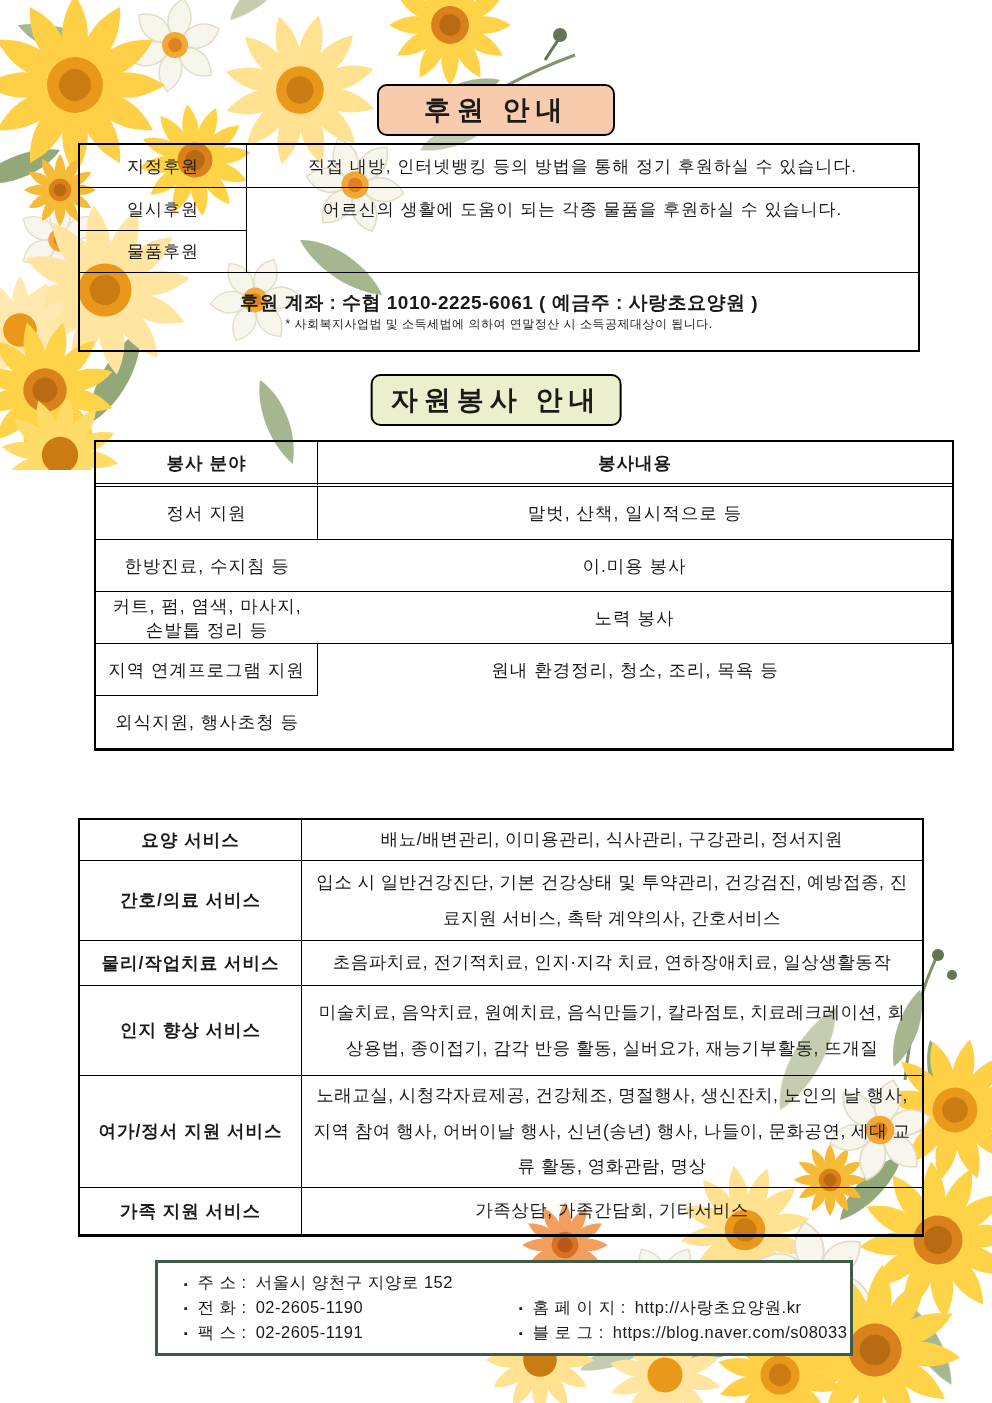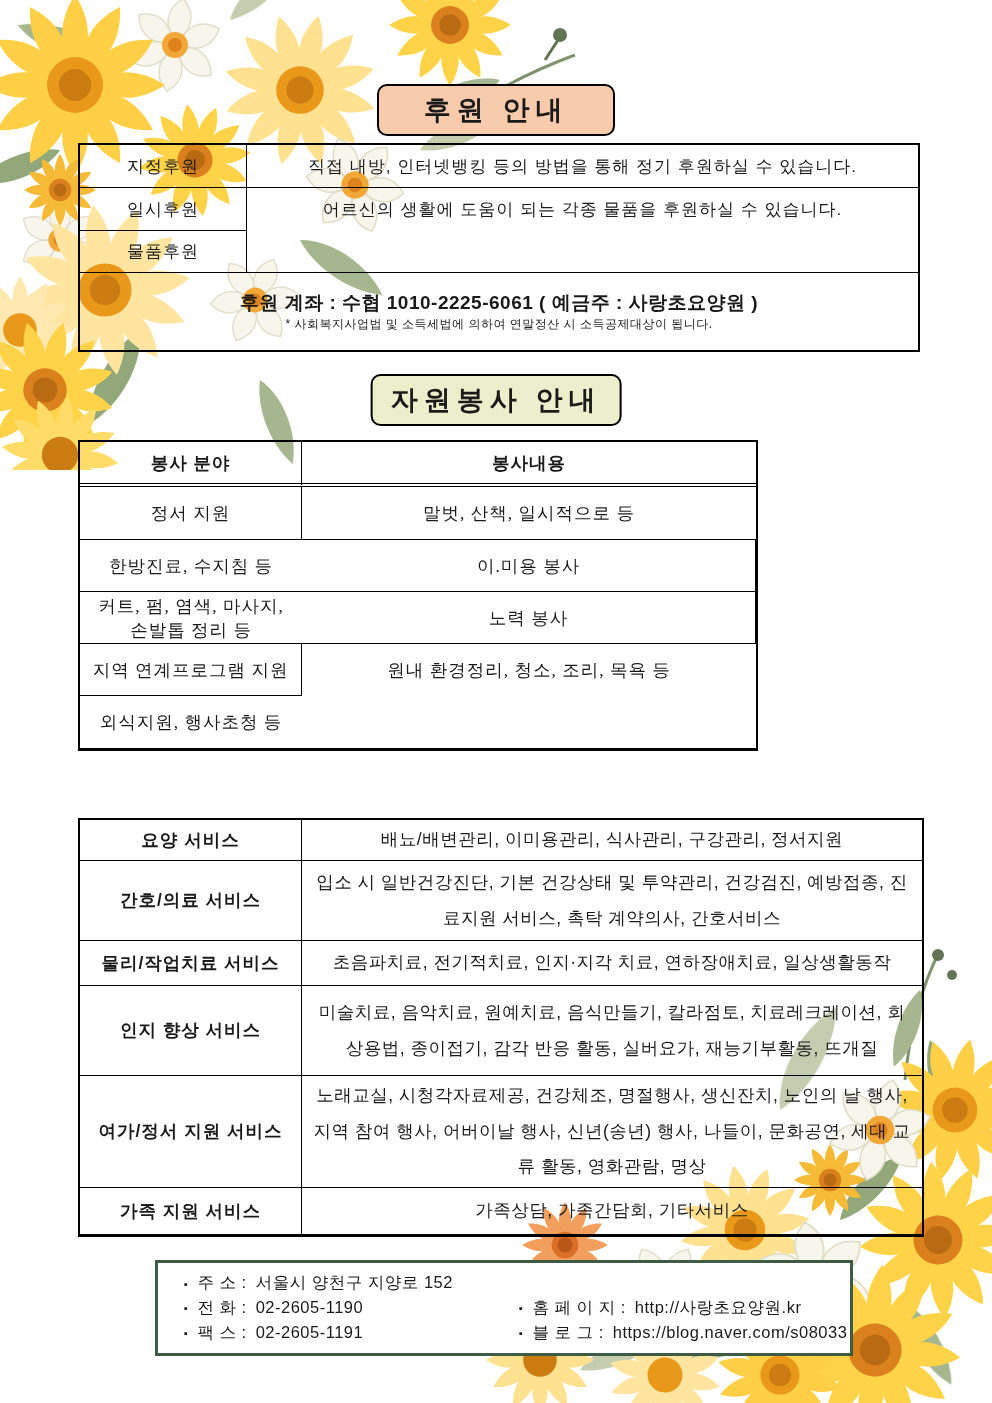--- a/index.html
+++ b/index.html
@@ -33,25 +33,24 @@
     font-size:17px;letter-spacing:1px;box-sizing:border-box;padding:0 8px;text-align:center;}
   .don-table .lab{border-right:1.5px solid #000;}
   .don-table .r2{border-top:1.5px solid #000;}
   .don-acct{grid-column:1 / -1;border-top:1.5px solid #000;
     display:flex;flex-direction:column;align-items:center;justify-content:center;gap:0;}
   .don-acct .acct{font-weight:bold;font-size:19px;letter-spacing:.5px;}
   .don-acct .note{font-size:12px;letter-spacing:.5px;}
 
   
   .vol-table{
-    position:absolute;left:78px;top:440px;width:680px;box-sizing:border-box;
+    position:absolute;left:94px;top:440px;width:860px;box-sizing:border-box;
     border:2px solid #000;border-bottom-width:3.5px;display:grid;
     grid-template-columns:222px 1fr;
     grid-template-rows:45px 52px 52px 52px 52px 53px;
-    font-family:Liberation Serif, serif;
   }
   .vol-table .cell{display:flex;align-items:center;justify-content:center;
     font-size:17.5px;letter-spacing:1px;box-sizing:border-box;padding:0 8px;text-align:center;}
   .vol-table .lab{border-right:1.5px solid #000;}
   .vol-table .hd{font-weight:bold;border-bottom:4px double #000;}
   .vol-table .rt{border-top:1.5px solid #000;}
   .vol-table .hd.rt,{border-top:none;}
 
   
   .svc-table{

